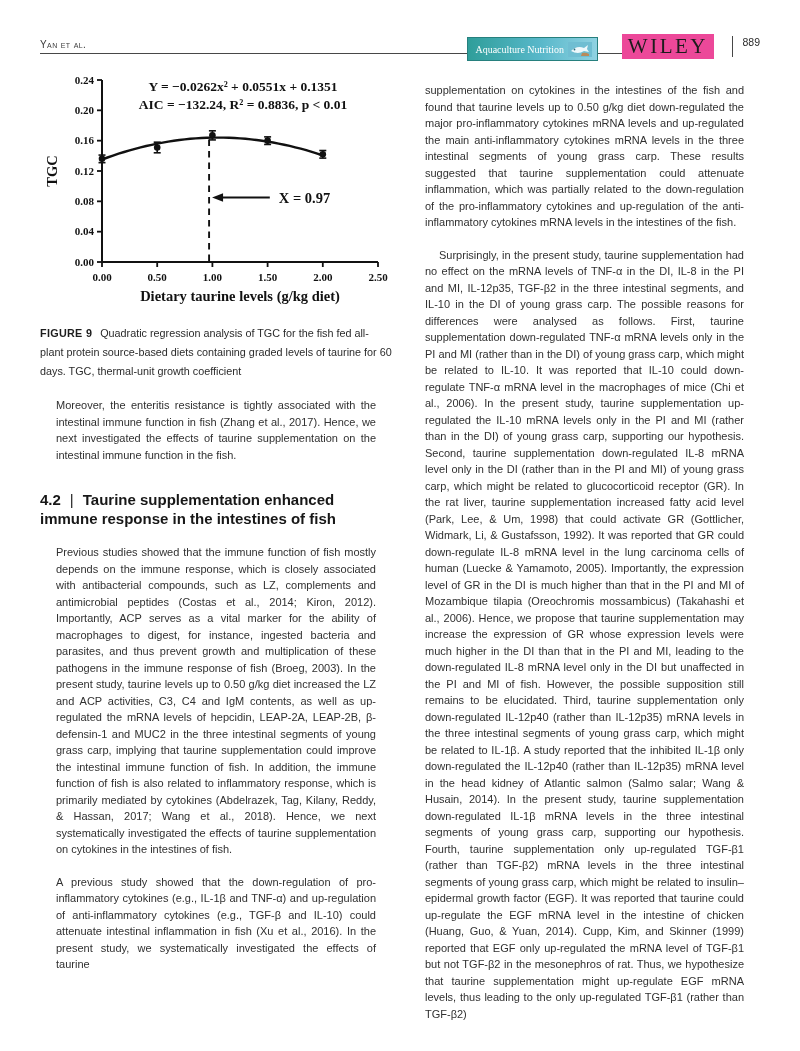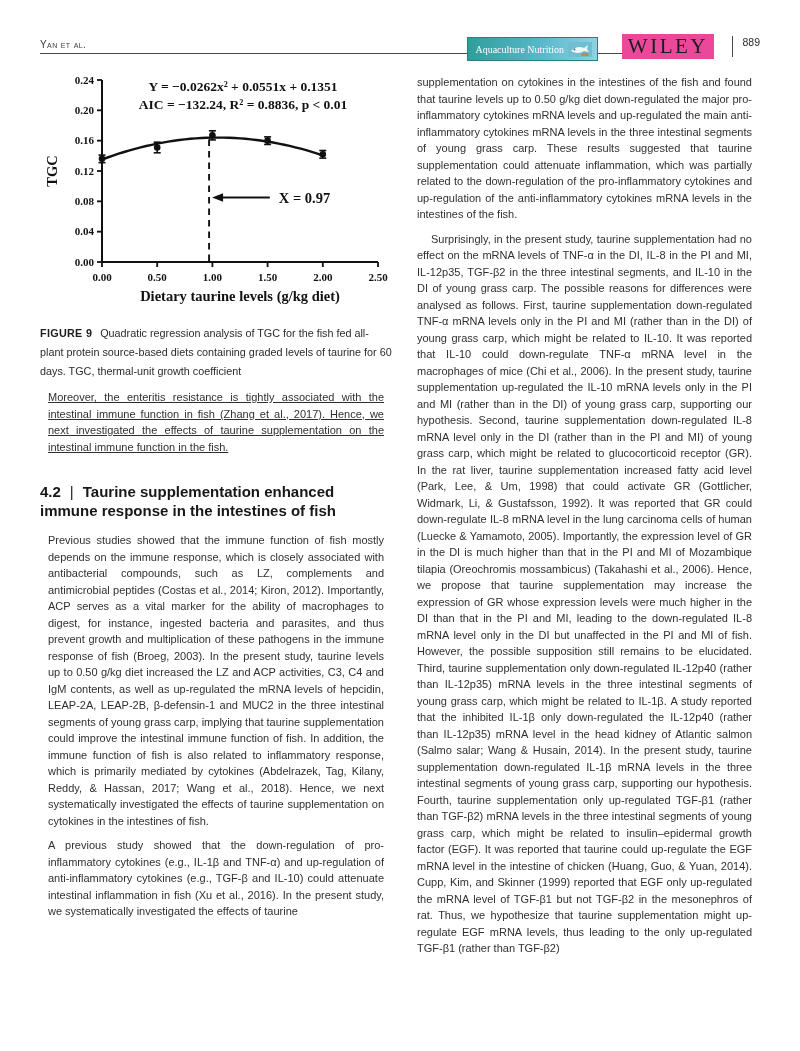--- a/index.html
+++ b/index.html
@@ -29,22 +29,22 @@
   .tick{font:bold 11px "Liberation Serif",serif;fill:#111;}
   .axis-label{font:bold 14.5px "Liberation Serif",serif;fill:#111;}
   .eq{font:bold 13.5px "Liberation Serif",serif;fill:#111;}
   .annot{font:bold 14.5px "Liberation Serif",serif;fill:#111;}
 
   
   .caption{margin-top:8px;font-size:10.8px;line-height:19px;color:#2b2b2b;}
   .cap-label{font-weight:bold;letter-spacing:.3px;margin-right:8px;color:#1d1d1d;}
 
   
-  p.body{font-size:11px;line-height:16.5px;text-align:justify;margin:8px;color:#303030;}
-  .lead-space{margin-top:24px;text-decoration:underline;}
+  p.body{font-size:11px;line-height:16.5px;text-align:justify;margin:16px;color:#303030;}
+  .lead-space{margin-top:24px;}
   .indent{text-indent:14px;}
   h2.section{font-size:15px;line-height:19px;font-weight:bold;color:#171717;margin:27px 0 12px 0;}
   h2.section .hdiv{font-weight:400;padding:0 9px;color:#222;}
   .rc-first{margin-top:3px;}
 </style>
 </head>
 <body>
 
 <div class="pg-header">
   <div class="hrule"></div>

